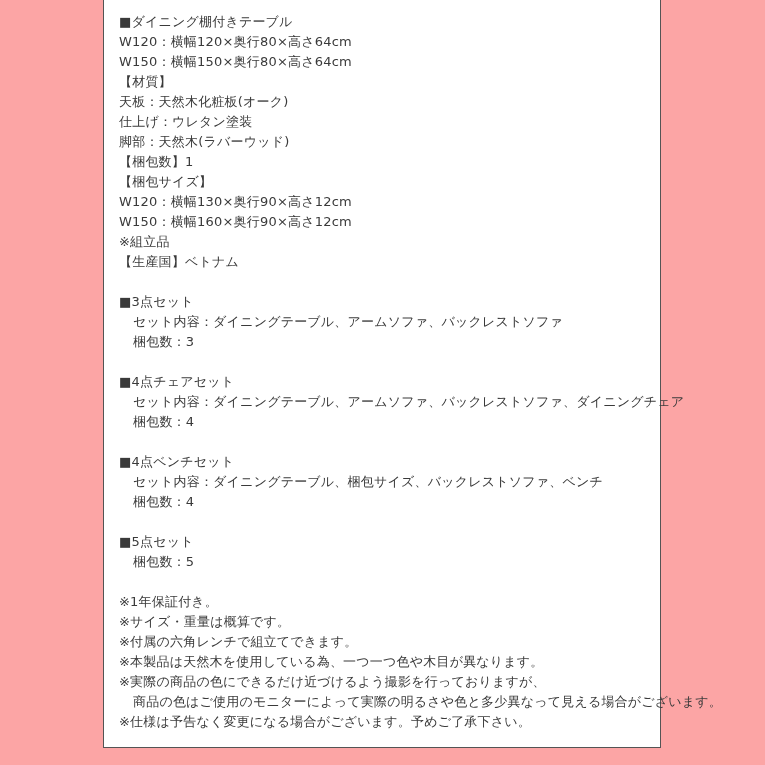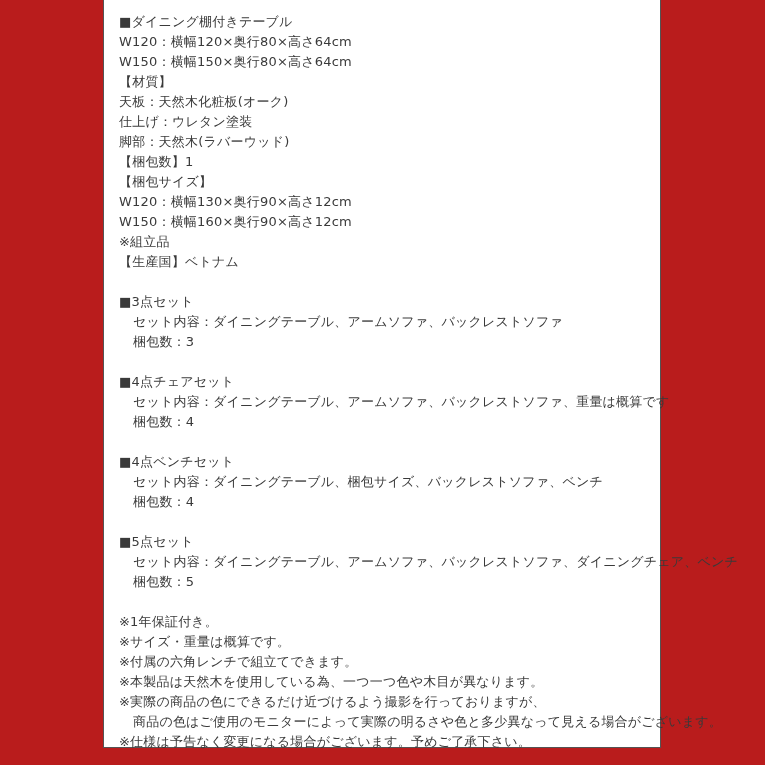--- a/index.html
+++ b/index.html
@@ -13,21 +13,21 @@
     height: 765px;
     overflow: hidden;
     font-family: "DejaVu Sans", "Liberation Sans", sans-serif;
     -webkit-font-smoothing: antialiased;
   }
 
   #page {
     position: relative;
     width: 765px;
     height: 765px;
-    background: #b91c1c;
+    background: #fca5a5;
   }
 
   
   #spec-frame {
     position: absolute;
     left: 103px;
     top: -2px;
     width: 558px;
     height: 750px;
     box-sizing: border-box;
@@ -95,33 +95,32 @@
 
       <div id="sets-container">
           <div class="block">
             <div class="line">■3点セット</div>
             <div class="line indent">セット内容：ダイニングテーブル、アームソファ、バックレストソファ</div>
             <div class="line indent">梱包数：3</div>
           </div>
           <div class="spacer"></div>
           <div class="block">
             <div class="line">■4点チェアセット</div>
-            <div class="line indent">セット内容：ダイニングテーブル、アームソファ、バックレストソファ、重量は概算です</div>
+            <div class="line indent">セット内容：ダイニングテーブル、アームソファ、バックレストソファ、ダイニングチェア</div>
             <div class="line indent">梱包数：4</div>
           </div>
           <div class="spacer"></div>
           <div class="block">
             <div class="line">■4点ベンチセット</div>
             <div class="line indent">セット内容：ダイニングテーブル、梱包サイズ、バックレストソファ、ベンチ</div>
             <div class="line indent">梱包数：4</div>
           </div>
           <div class="spacer"></div>
           <div class="block">
             <div class="line">■5点セット</div>
-            <div class="line indent">セット内容：ダイニングテーブル、アームソファ、バックレストソファ、ダイニングチェア、ベンチ</div>
             <div class="line indent">梱包数：5</div>
           </div>
           <div class="spacer"></div>
         </div>
 
       <div class="block">
         <div id="notes-container">
             <div class="line">※1年保証付き。</div>
             <div class="line">※サイズ・重量は概算です。</div>
             <div class="line">※付属の六角レンチで組立てできます。</div>

